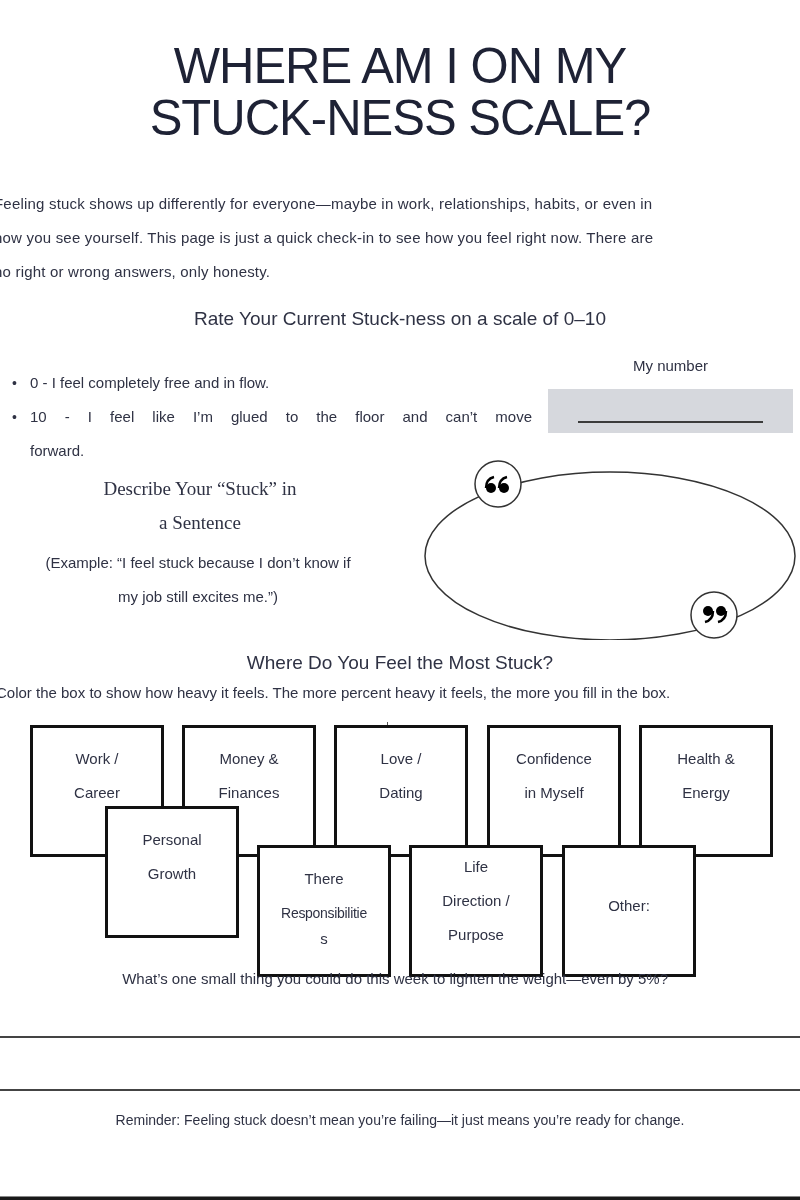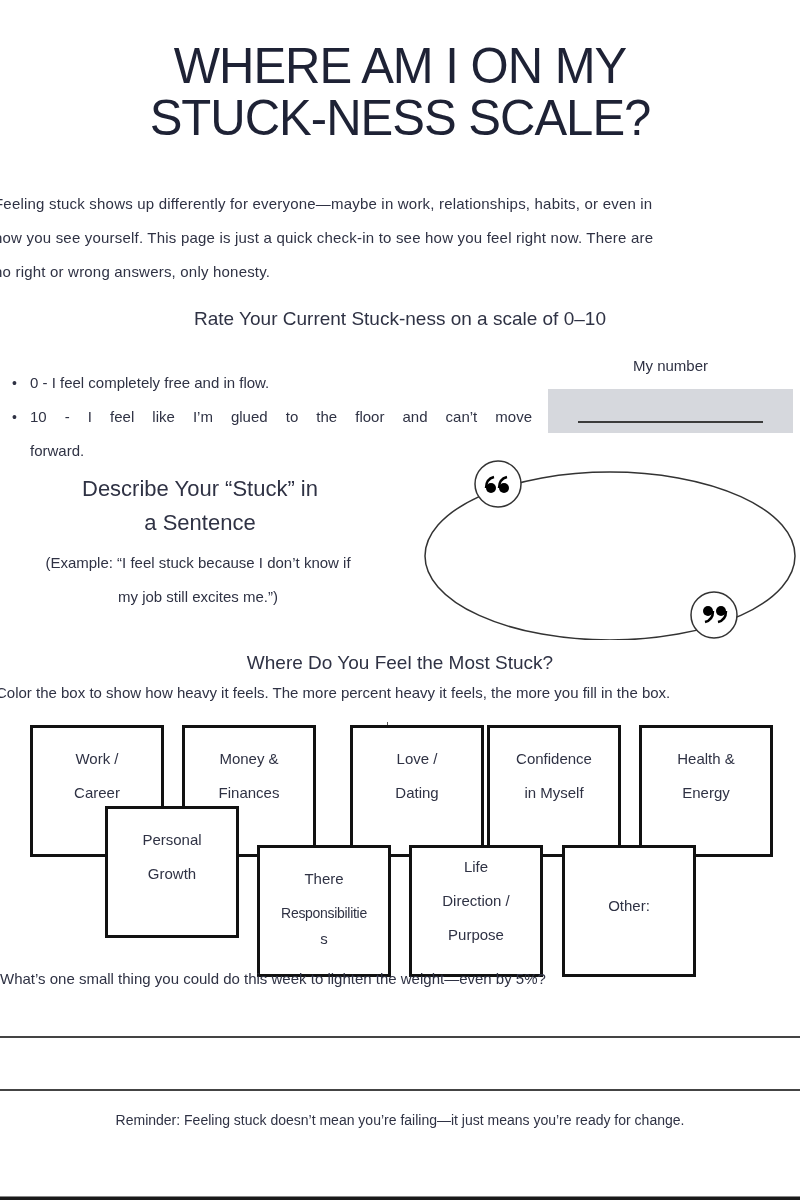--- a/index.html
+++ b/index.html
@@ -74,22 +74,22 @@
       background: #d6d8dd;
     }
     .mynum-line {
       left: 578px; top: 421px; width: 185px; height: 2px;
       background: #3b3b3b;
     }
 
     .describe-heading {
       left: 40px; width: 320px; top: 472px;
       text-align: center;
-      font-family: Liberation Sans, sans-serif;
-      font-size: 22px;
+      font-family: Liberation Serif, serif;
+      font-size: 19px;
       line-height: 34px;
       color: #2f3244;
     }
     .example {
       left: -2px; width: 400px; top: 546px;
       text-align: center;
       font-family: "Liberation Sans", sans-serif;
       font-size: 15px;
       line-height: 34px;
       color: #2f3244;
@@ -129,21 +129,21 @@
       text-align: center;
       color: #2f3244;
       cursor: pointer;
     }
     .area-box .lbl { display: block; padding-top: 14px; }
     .area-box.tight .lbl { padding-top: 2px; }
     .area-box.top .lbl { padding-top: 12px; }
 
     .week-q {
       left: 0; width: 668px; top: 970px;
-      text-align: left;
+      text-align: right;
       font-family: "Liberation Sans", sans-serif;
       font-size: 15px;
       color: #2f3244;
     }
     .answer-line {
       left: 0; width: 800px; height: 2px; background: #444;
     }
     .answer-line.l1 { top: 1036px; }
     .answer-line.l2 { top: 1089px; }
 
@@ -232,21 +232,21 @@
     <span>Work /</span><br>
     <span>Career</span>
   </span>
 </div>
 <div class="area-box" style="left:182px; top:725px;">
   <span class="lbl">
     <span>Money &amp;</span><br>
     <span>Finances</span>
   </span>
 </div>
-<div class="area-box" style="left:334px; top:725px;margin-left:16px;">
+<div class="area-box" style="left:334px; top:725px;">
   <span class="lbl">
     <span>Love /</span><br>
     <span>Dating</span>
   </span>
 </div>
 <div class="area-box" style="left:487px; top:725px;">
   <span class="lbl">
     <span>Confidence</span><br>
     <span>in Myself</span>
   </span>

